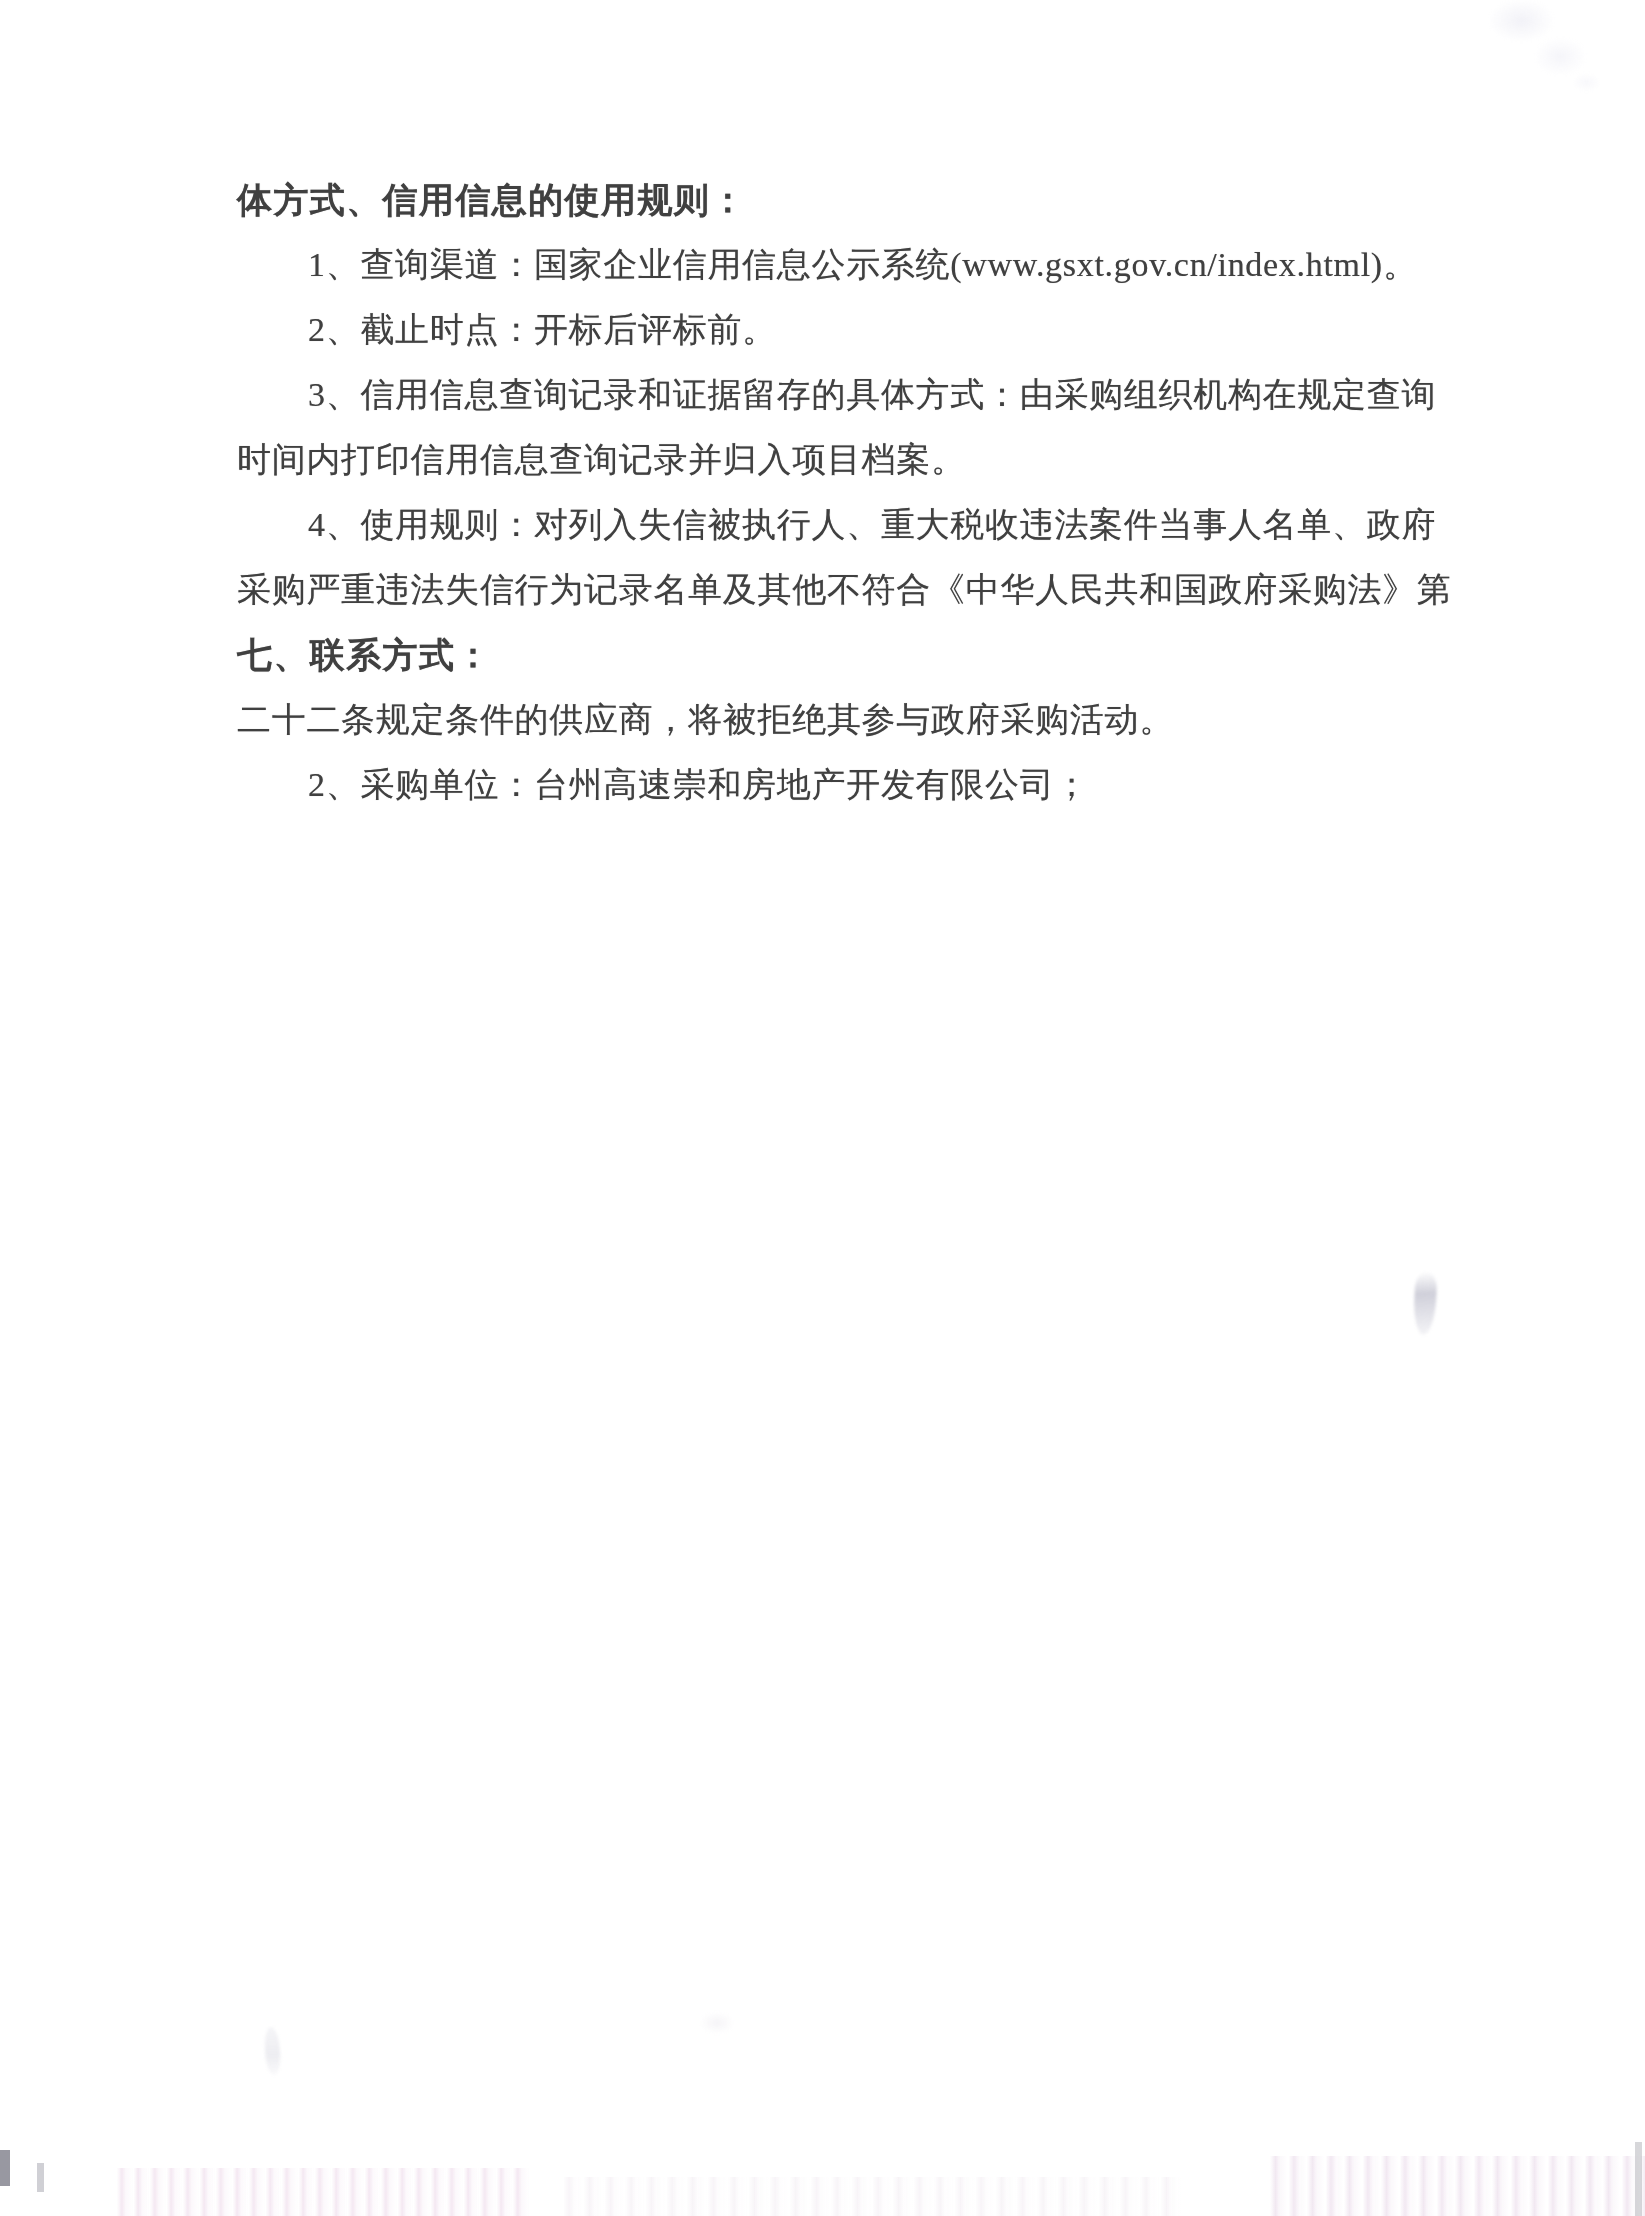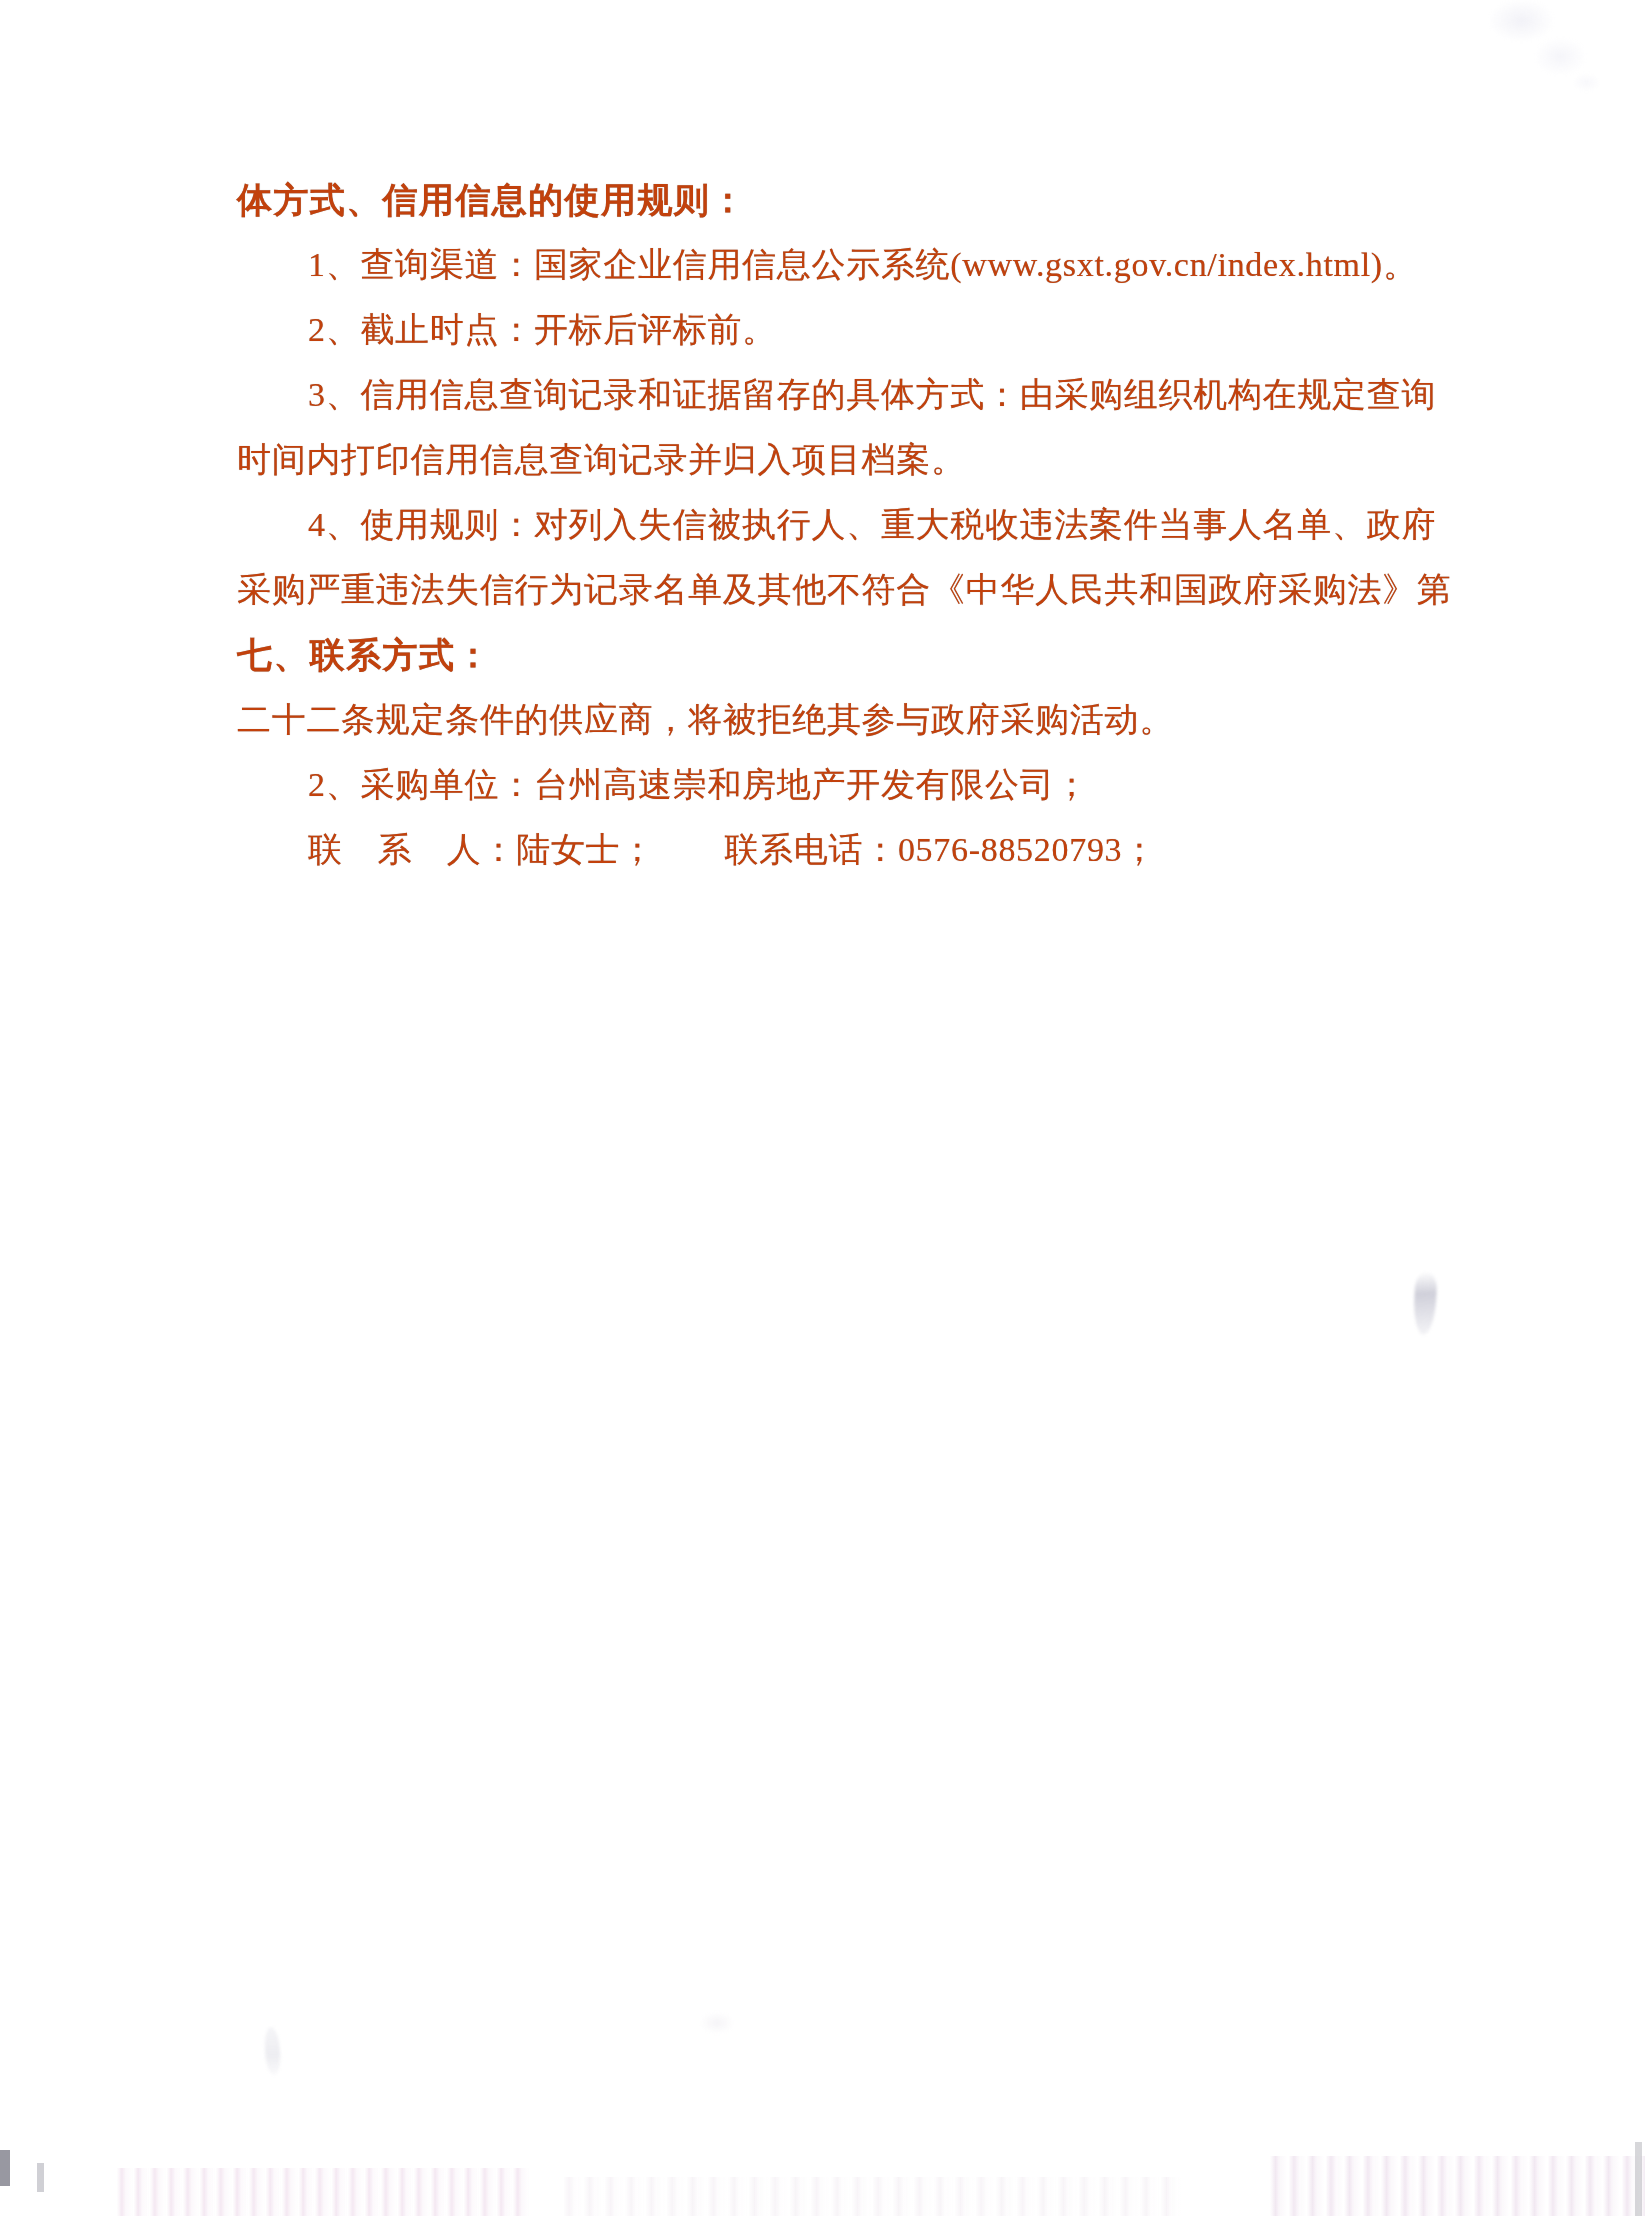--- a/index.html
+++ b/index.html
@@ -22,21 +22,21 @@
   .content {
     position: absolute;
     left: 237px;
     top: 167px;
     width: 1175px;
   }
   .line {
     height: 65px;
     line-height: 65px;
     font-size: 34px;
-    color: #c2410c;
+    color: #404040;
     white-space: nowrap;
     letter-spacing: 0.7px;
     text-shadow: 0 0 0.7px rgba(22,22,22,0.45);
   }
   .indent { padding-left: 71px; }
   .heading {
     font-family: "Liberation Sans", "DejaVu Sans", sans-serif;
     font-weight: 700;
     font-size: 35px;
     letter-spacing: 1.4px;
@@ -123,21 +123,20 @@
     <div class="line heading">体方式、信用信息的使用规则：</div>
     <div class="line indent">1、查询渠道：国家企业信用信息公示系统(www.gsxt.gov.cn/index.html)。</div>
     <div class="line indent">2、截止时点：开标后评标前。</div>
     <div class="line indent">3、信用信息查询记录和证据留存的具体方式：由采购组织机构在规定查询</div>
     <div class="line">时间内打印信用信息查询记录并归入项目档案。</div>
     <div class="line indent">4、使用规则：对列入失信被执行人、重大税收违法案件当事人名单、政府</div>
     <div class="line">采购严重违法失信行为记录名单及其他不符合《中华人民共和国政府采购法》第</div>
     <div class="line heading">七、联系方式：</div>
     <div class="line">二十二条规定条件的供应商，将被拒绝其参与政府采购活动。</div>
     <div class="line indent">2、采购单位：台州高速崇和房地产开发有限公司；</div>
-    <div class="line indent">联　系　人：陆女士；　　联系电话：0576-88520793；</div>
   </div>
 
   <div class="smudge smudge-top-right"></div>
   <div class="smudge smudge-mid-right"></div>
   <div class="smudge smudge-left-wisp"></div>
   <div class="smudge smudge-bottom-blob"></div>
   <div class="smudge bottom-streaks-a"></div>
   <div class="smudge bottom-streaks-b"></div>
   <div class="smudge bottom-streaks-c"></div>
   <div class="smudge bottom-edge-mark-1"></div>

